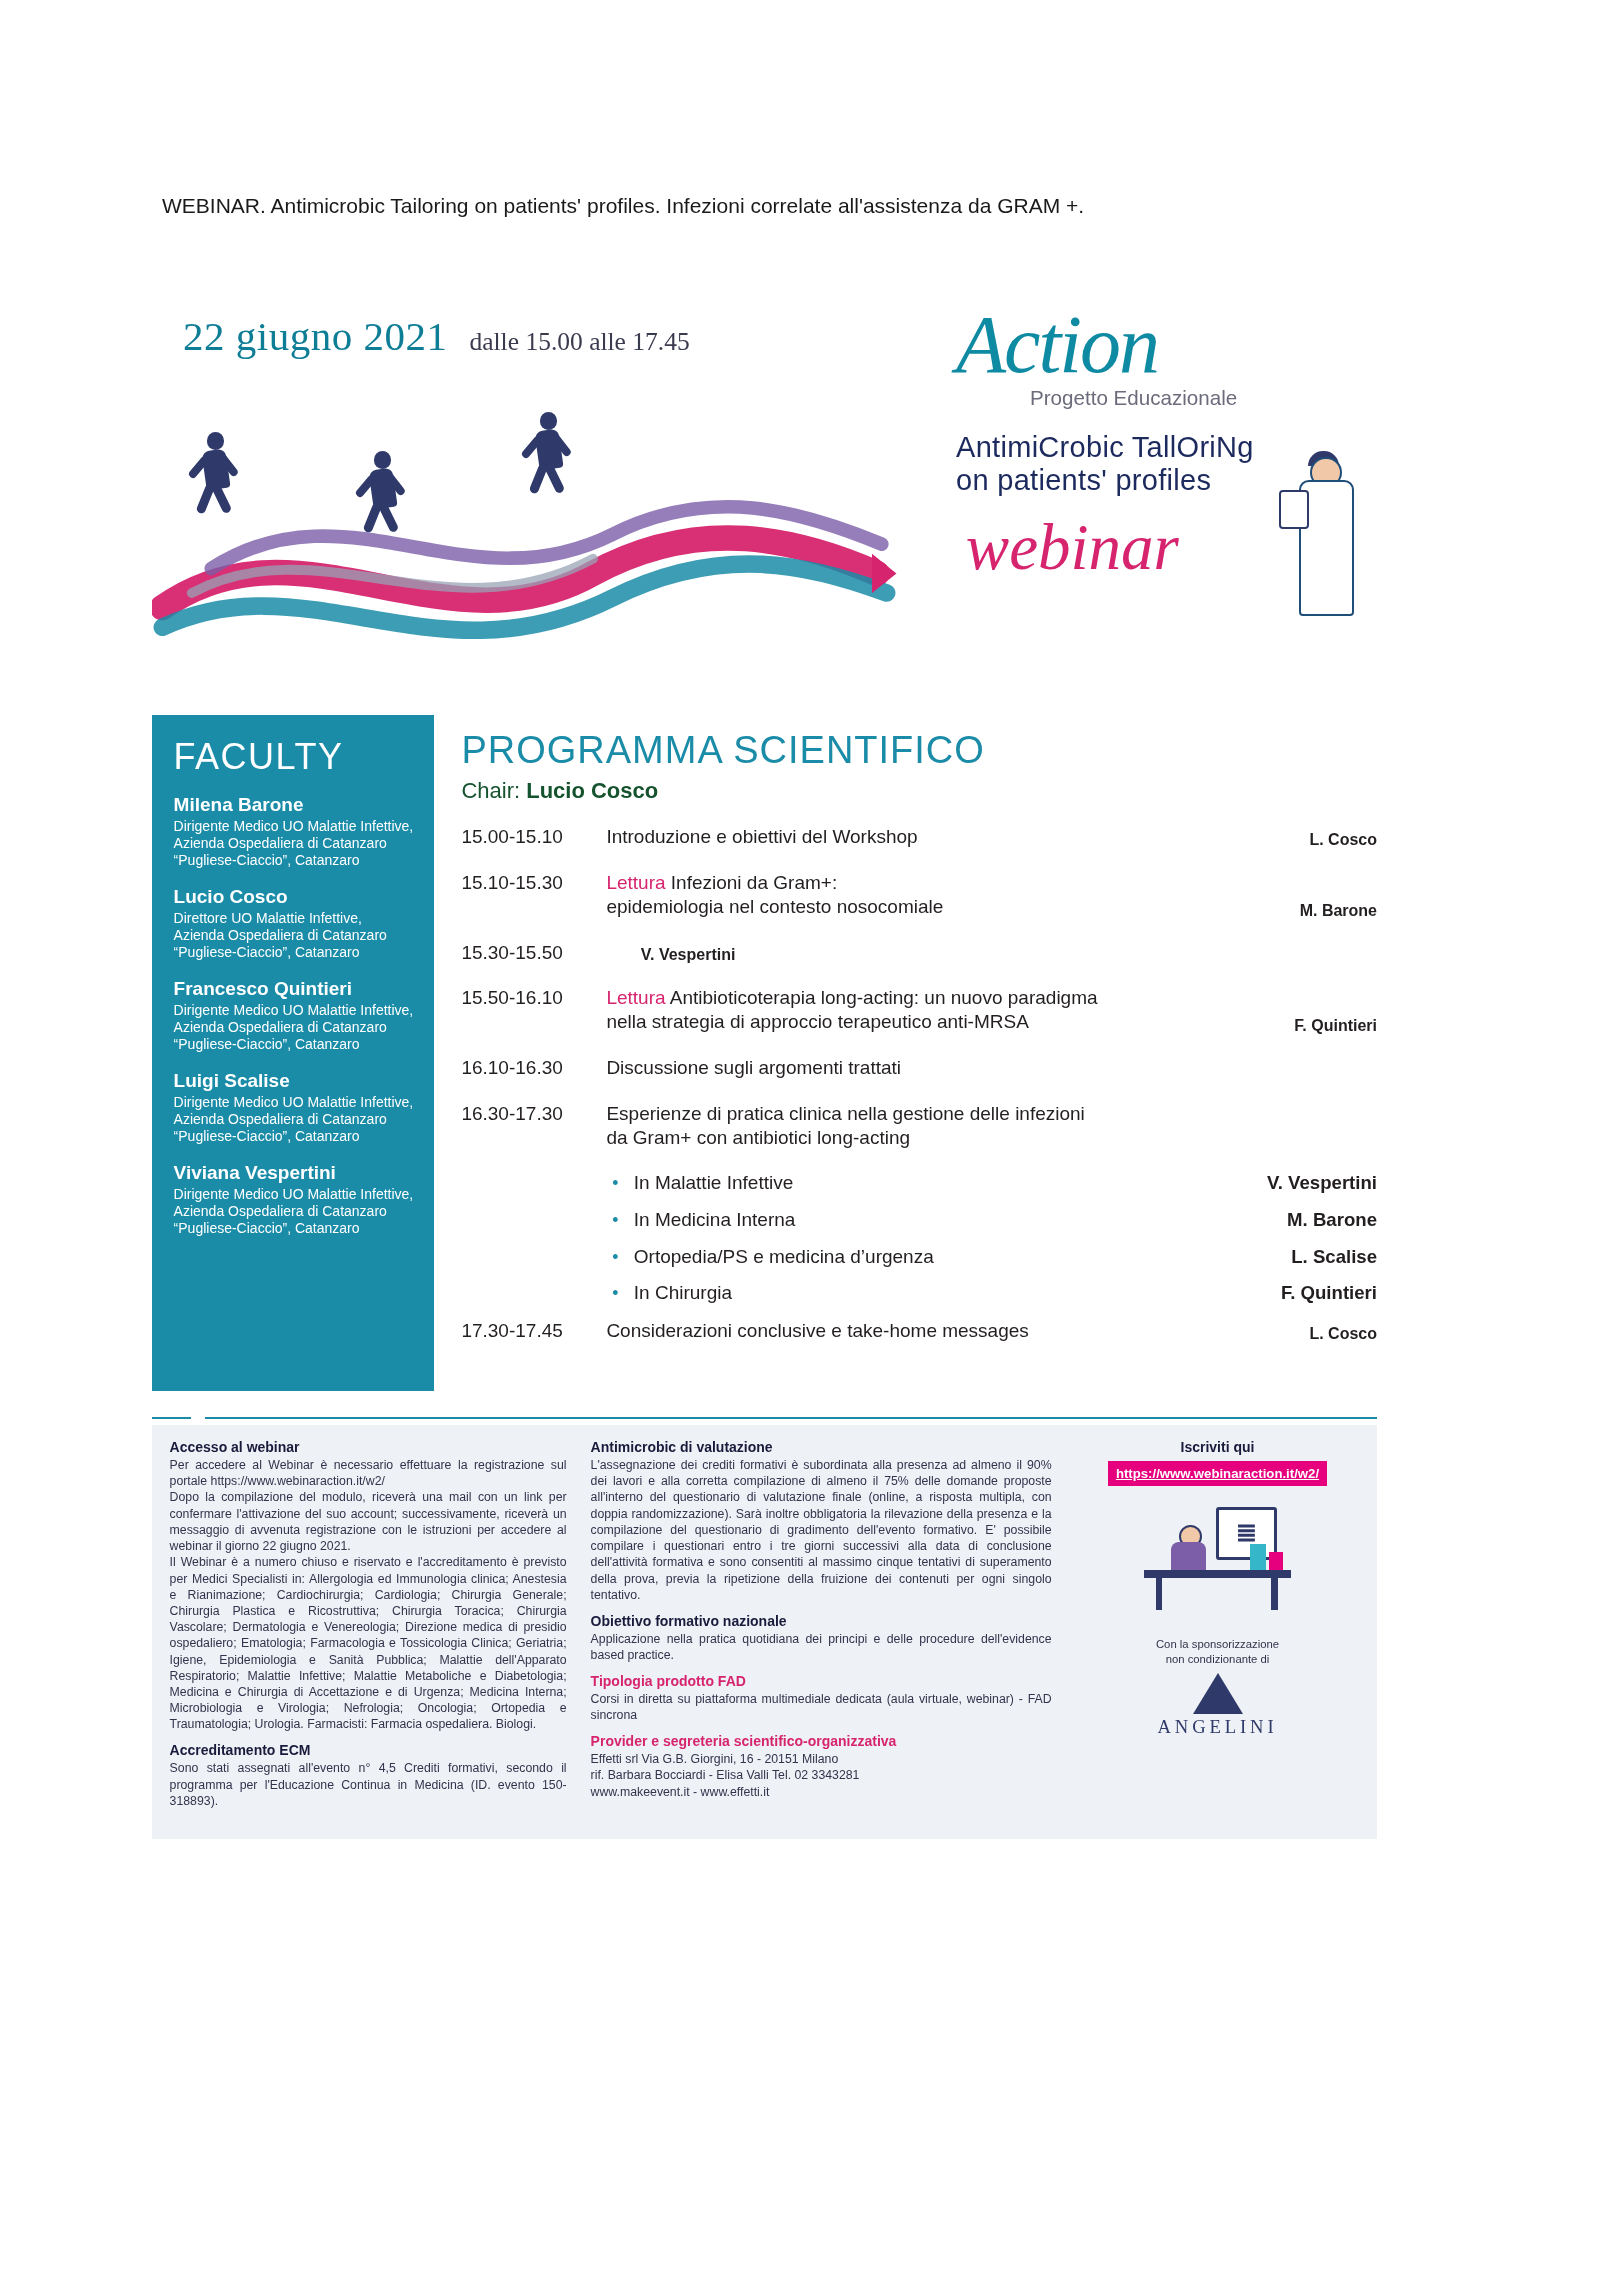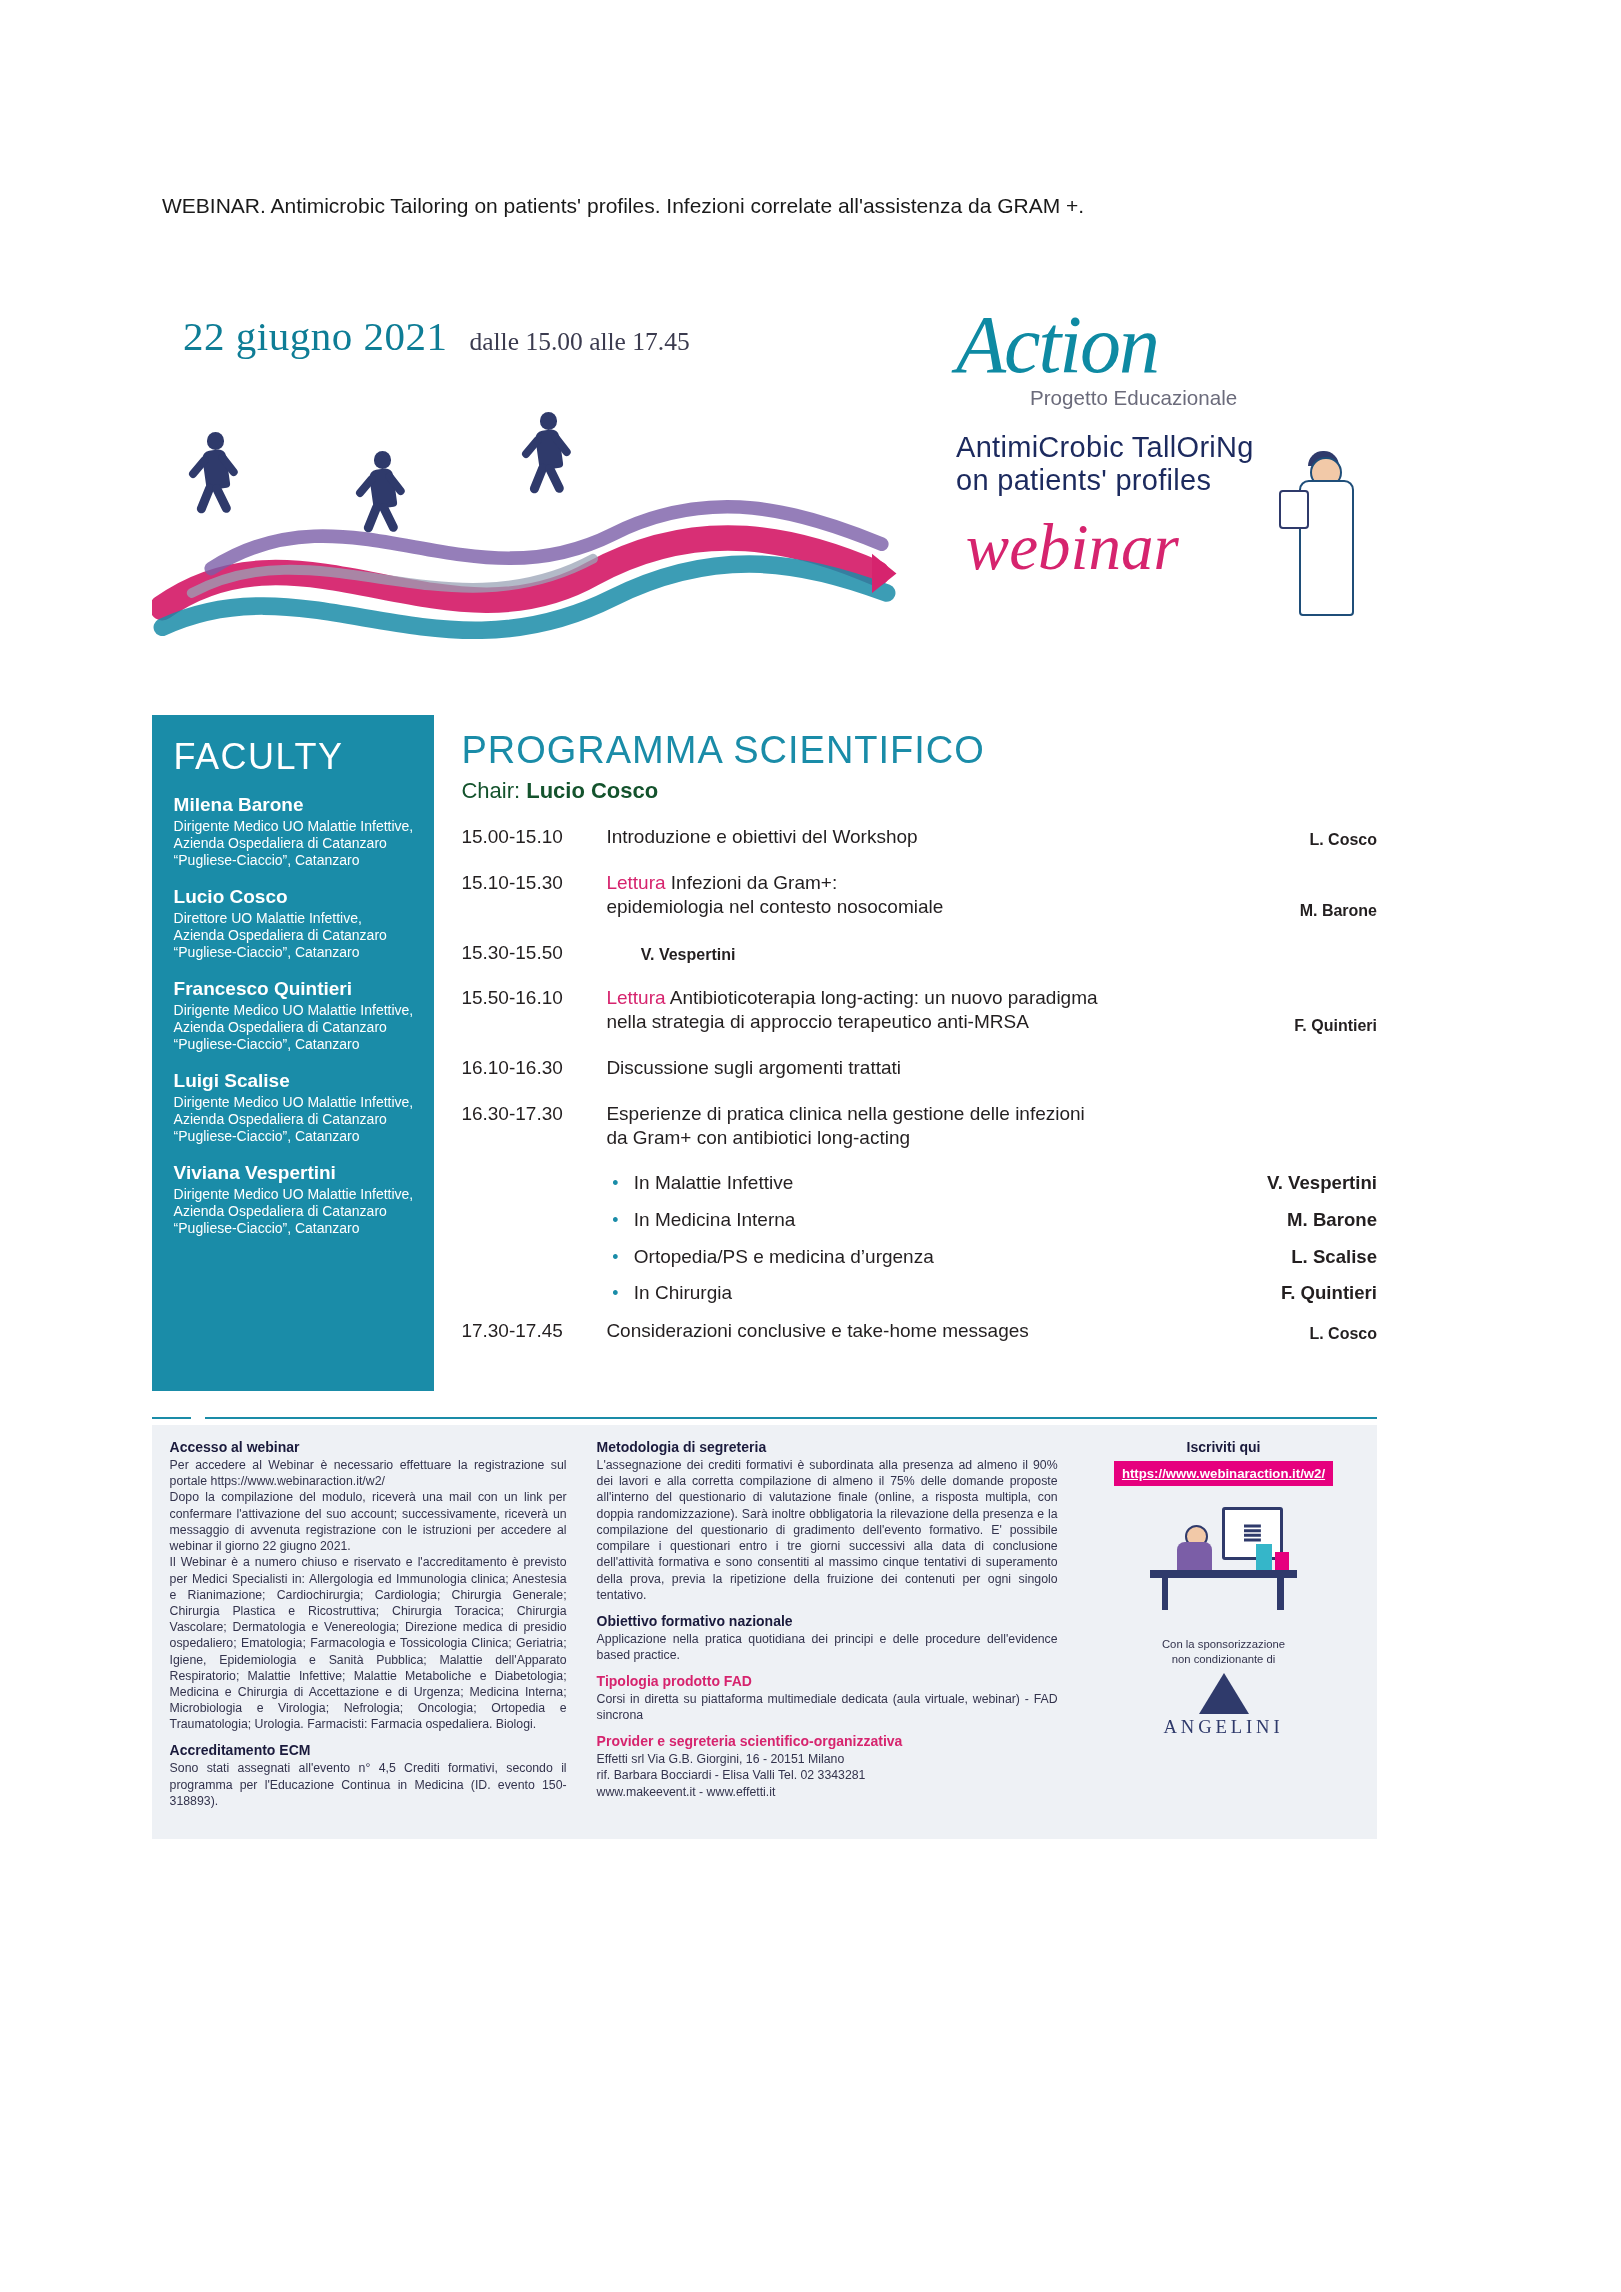--- a/index.html
+++ b/index.html
@@ -330,21 +330,21 @@
     font-size: 37px;
     letter-spacing: 1px;
     color: #1a8ca8;
     margin: 0;
     white-space: nowrap;
   }
   .info-box {
     background: #eef1f5;
     padding: 13.7px 17.6px 19.6px 17.6px;
     display: flex;
-    gap: 30px;
+    gap: 24px;
     box-sizing: border-box;
   }
   .col { box-sizing: border-box; }
   .col1 { width: 397px; }
   .col2 { width: 461px; }
   .col3 { flex: 1; text-align: center; }
   .sec-title {
     font-size: 14px;
     font-weight: 700;
     color: #1a1a3c;
@@ -642,21 +642,21 @@
         <div class="col col1">
           <div class="sec-title">Accesso al webinar</div>
           <div class="sec-body" style="white-space:pre-line">Per accedere al Webinar è necessario effettuare la registrazione sul portale https://www.webinaraction.it/w2/
 Dopo la compilazione del modulo, riceverà una mail con un link per confermare l'attivazione del suo account; successivamente, riceverà un messaggio di avvenuta registrazione con le istruzioni per accedere al webinar il giorno 22 giugno 2021.
 Il Webinar è a numero chiuso e riservato e l'accreditamento è previsto per Medici Specialisti in: Allergologia ed Immunologia clinica; Anestesia e Rianimazione; Cardiochirurgia; Cardiologia; Chirurgia Generale; Chirurgia Plastica e Ricostruttiva; Chirurgia Toracica; Chirurgia Vascolare; Dermatologia e Venereologia; Direzione medica di presidio ospedaliero; Ematologia; Farmacologia e Tossicologia Clinica; Geriatria; Igiene, Epidemiologia e Sanità Pubblica; Malattie dell'Apparato Respiratorio; Malattie Infettive; Malattie Metaboliche e Diabetologia; Medicina e Chirurgia di Accettazione e di Urgenza; Medicina Interna; Microbiologia e Virologia; Nefrologia; Oncologia; Ortopedia e Traumatologia; Urologia. Farmacisti: Farmacia ospedaliera. Biologi.</div>
           <div class="sec-title">Accreditamento ECM</div>
           <div class="sec-body">Sono stati assegnati all'evento n° 4,5 Crediti formativi, secondo il programma per l'Educazione Continua in Medicina (ID. evento 150-318893).</div>
         </div>
 
         <div class="col col2">
-          <div class="sec-title">Metodologia di segreteria</div>
+          <div class="sec-title">Antimicrobic di valutazione</div>
           <div class="sec-body">L'assegnazione dei crediti formativi è subordinata alla presenza ad almeno il 90% dei lavori e alla corretta compilazione di almeno il 75% delle domande proposte all'interno del questionario di valutazione finale (online, a risposta multipla, con doppia randomizzazione). Sarà inoltre obbligatoria la rilevazione della presenza e la compilazione del questionario di gradimento dell'evento formativo. E' possibile compilare i questionari entro i tre giorni successivi alla data di conclusione dell'attività formativa e sono consentiti al massimo cinque tentativi di superamento della prova, previa la ripetizione della fruizione dei contenuti per ogni singolo tentativo.</div>
           <div class="sec-title">Obiettivo formativo nazionale</div>
           <div class="sec-body">Applicazione nella pratica quotidiana dei principi e delle procedure dell'evidence based practice.</div>
           <div class="sec-title pink">Tipologia prodotto FAD</div>
           <div class="sec-body">Corsi in diretta su piattaforma multimediale dedicata (aula virtuale, webinar) - FAD sincrona</div>
           <div class="sec-title pink">Provider e segreteria scientifico-organizzativa</div>
           <div class="sec-body" style="white-space:pre-line">Effetti srl Via G.B. Giorgini, 16 - 20151 Milano
 rif. Barbara Bocciardi - Elisa Valli Tel. 02 3343281
 www.makeevent.it - www.effetti.it</div>
         </div>

